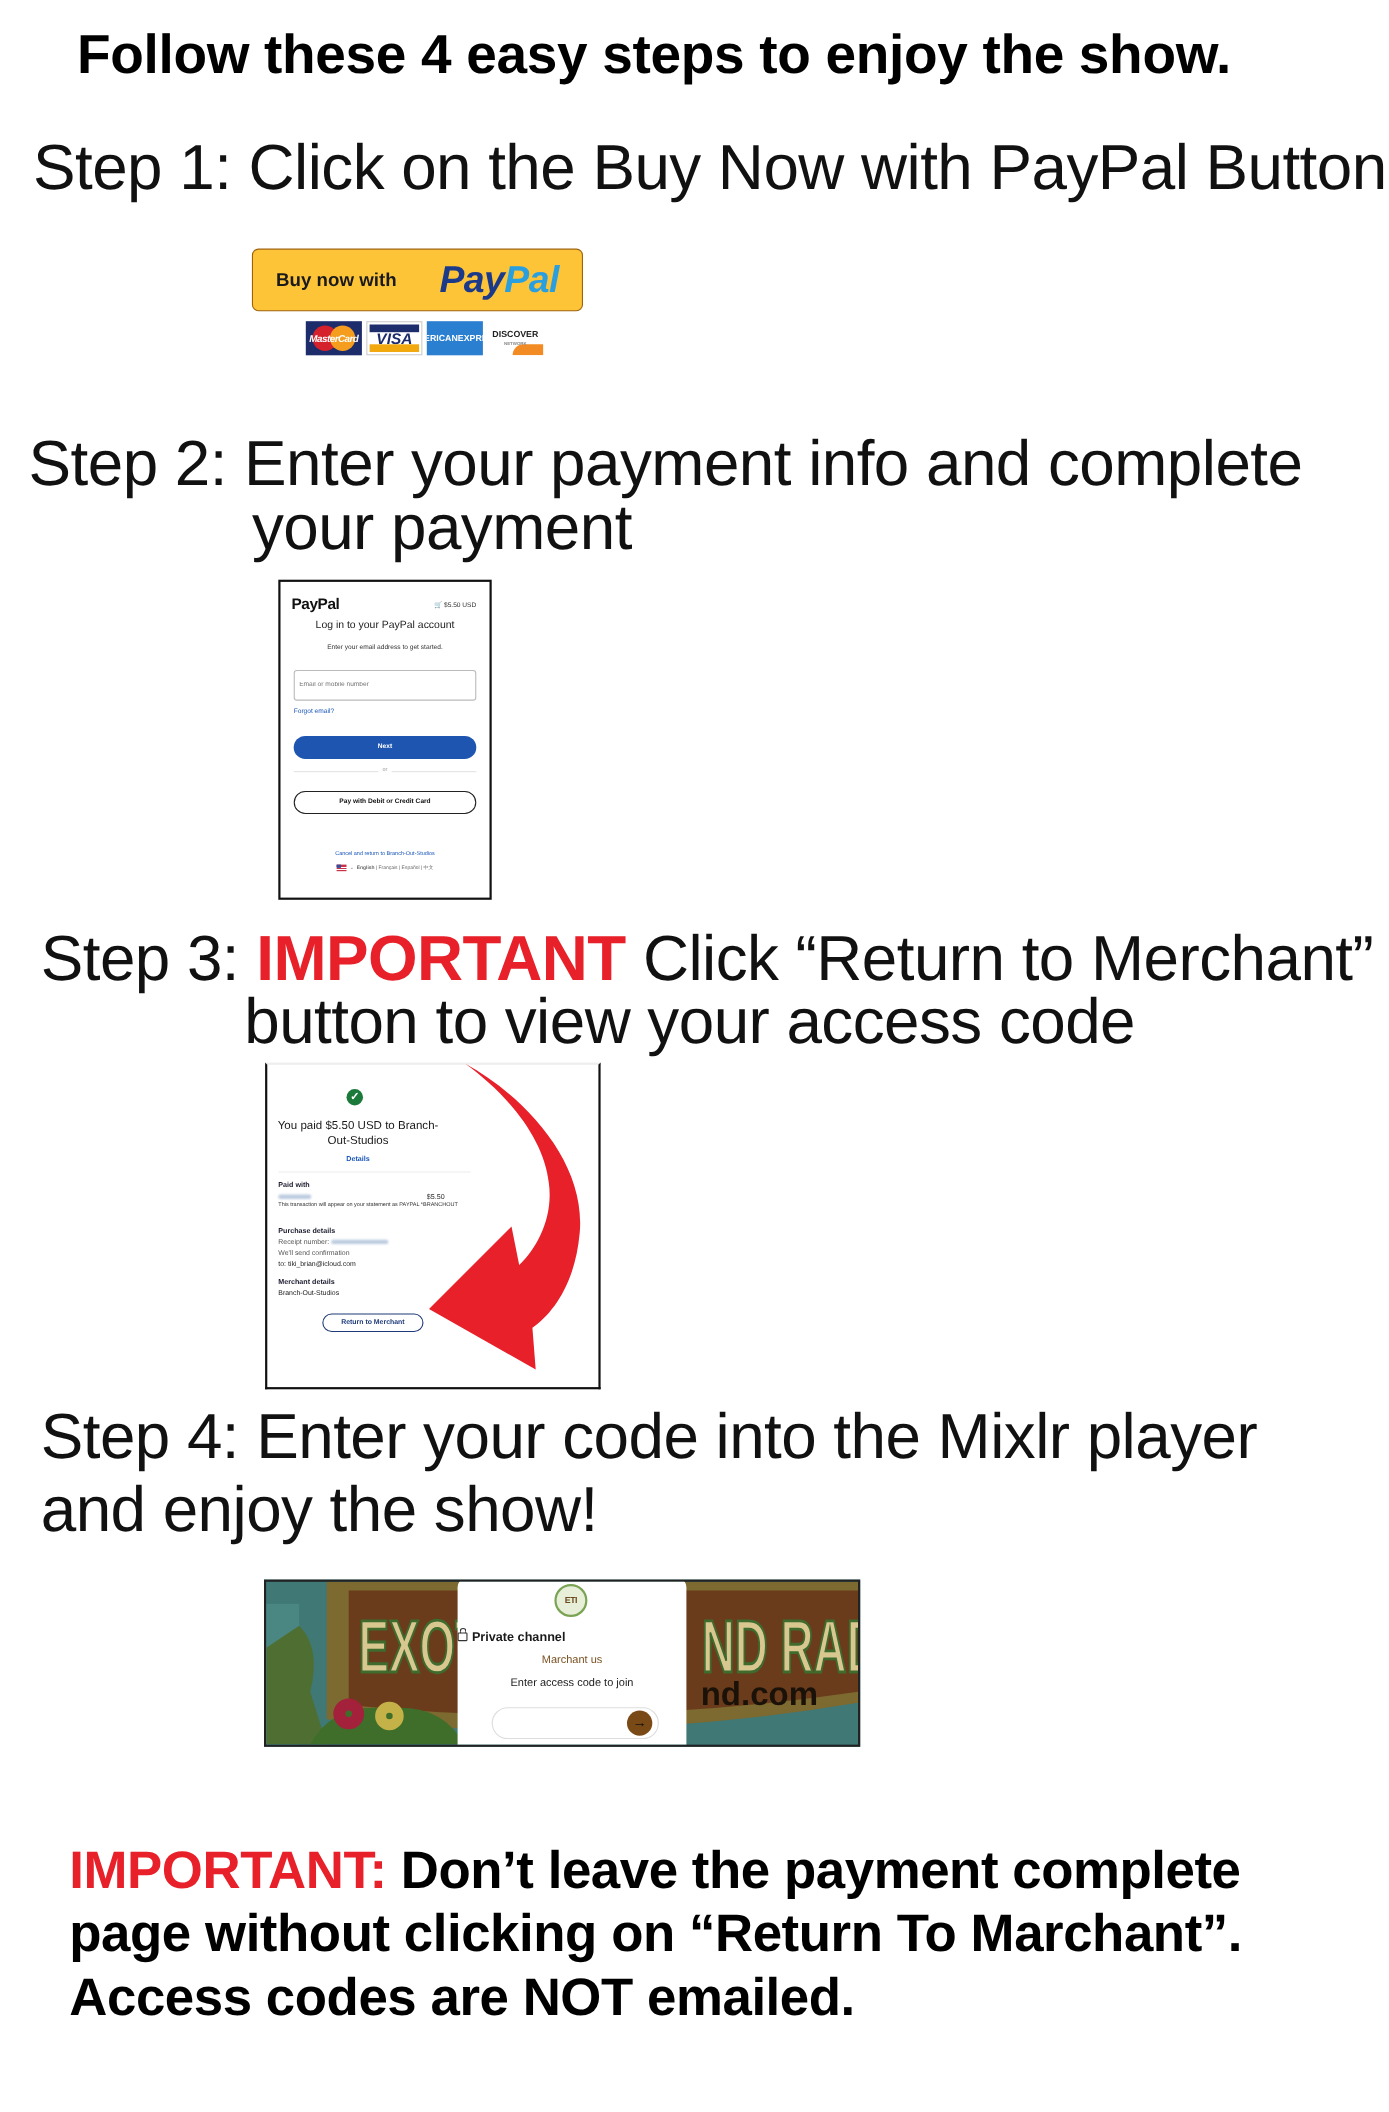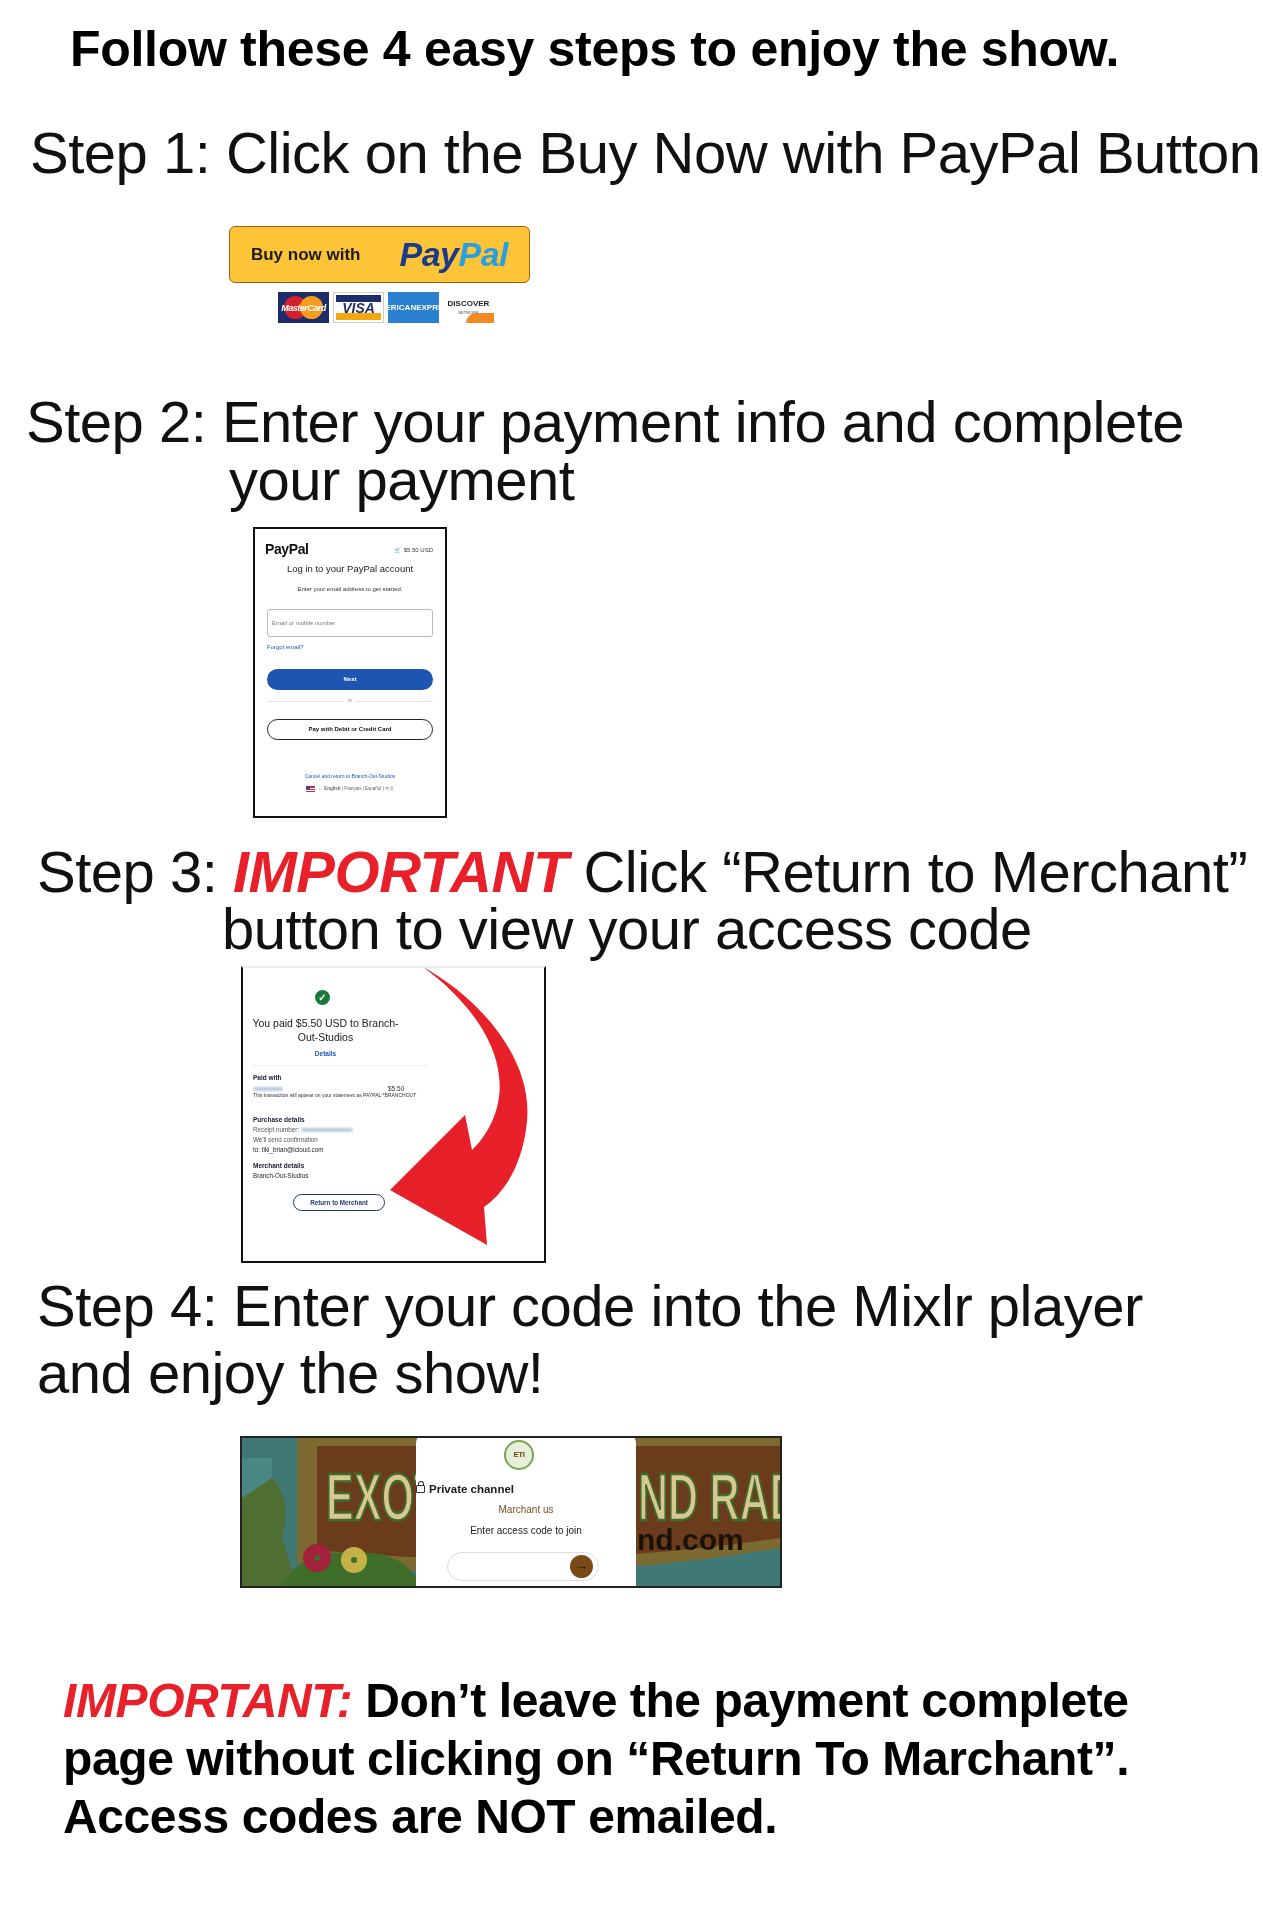--- a/index.html
+++ b/index.html
@@ -1,20 +1,20 @@
 <!DOCTYPE html>
 <html><head>
 <meta charset="utf-8">
 <style>
   html, body { margin:0; padding:0; background:#ffffff; }
   body { width:1263px; height:1920px; position:relative; overflow:hidden; font-family:"Liberation Sans", sans-serif; color:#111; }
   .abs { position:absolute; }
   .title { left:70px; top:20px; font-size:50px; font-weight:bold; color:#000; white-space:nowrap; letter-spacing:-0.3px; }
   .step { font-size:58px; color:#111; white-space:nowrap; line-height:1; letter-spacing:-0.5px; }
-  .red { color:#e8202a; font-weight:bold;font-style:italic; }
+  .red { color:#e8202a; font-weight:bold; }
   .notice { left:63px; top:1672px; font-size:48px; font-weight:bold; color:#000; line-height:58px; width:1180px; letter-spacing:-0.4px; }
 
   
   .pp-btn { left:229px; top:226px; width:301px; height:57px; background:#fec438; border:1px solid #a16207; border-radius:6px; display:flex; align-items:center; justify-content:center; gap:10px; box-sizing:border-box; cursor:pointer; }
   .pp-btn .buy { font-size:17px; color:#1a1a1a; font-weight:bold; }
   .pp-btn .pay { font-size:34px; font-weight:bold; font-style:italic; color:#1c3a8a; letter-spacing:-0.5px;margin-left:29px; }
   .pp-btn .pal { font-size:34px; font-weight:bold; font-style:italic; color:#2a9fe0; letter-spacing:-0.5px; }
   .cards { left:278px; top:292px; height:31px; display:flex; gap:4px; }
   .card { width:51px; height:31px; box-sizing:border-box; position:relative; overflow:hidden; display:flex; align-items:center; justify-content:center; font-size:9px; font-weight:bold; }
   .card.mc { background:#1d2c6b; }
@@ -59,21 +59,21 @@
   .confirm .tiny { left:10px; font-size:5px; color:#333; width:170px; line-height:7px; }
   .confirm .amt { left:145px; top:117px; font-size:6.5px; color:#333; }
   .confirm .blur { display:inline-block; height:4px; background:#bccbe0; border-radius:2px; vertical-align:middle; filter:blur(0.8px); }
   .confirm .strong { color:#222; }
   .confirm .rtm { left:50px; top:226px; width:92px; height:17px; border:1.2px solid #1e3a7a; border-radius:9px; box-sizing:border-box; text-align:center; line-height:15px; font-size:6.3px; font-weight:bold; color:#1e3a7a; }
   .arrow { left:241px; top:966px; width:305px; height:297px; pointer-events:none; }
 
   
   .mixlr { left:240px; top:1436px; width:542px; height:152px; border:2px solid #222; box-sizing:border-box; overflow:hidden; background:#3f7b78; }
   .mixlr .bg { position:absolute; inset:0; }
-  .mixlr .modal { left:174px; top:-4px; width:208px; height:170px; background:#fff; border-radius:9px;padding-left:12px; }
+  .mixlr .modal { left:174px; top:-4px; width:208px; height:170px; background:#fff; border-radius:9px; }
   .mixlr .logo { left:88px; top:6px; width:30px; height:30px; border-radius:50%; background:#e8efd8; border:2px solid #7aa454; box-sizing:border-box; font-size:8px; font-weight:bold; color:#6b4a1e; text-align:center; line-height:26px; letter-spacing:-0.5px; }
   .mixlr .pc { left:0; right:0; top:49px; text-align:left; font-size:11.5px; font-weight:bold; color:#1a1a1a; }
   .mixlr .contact { left:0; right:0; top:70px; text-align:center; font-size:10px; color:#7a5020; }
   .mixlr .enter { left:0; right:0; top:91px; text-align:center; font-size:10px; color:#222; }
   .mixlr .codein { left:31px; top:118px; width:152px; height:29px; border:1px solid #ddd; border-radius:15px; box-sizing:border-box; background:#fff; outline:none; padding:0 10px; font-size:10px; font-family:"Liberation Sans", sans-serif; }
   .mixlr .go { left:154px; top:121px; width:23px; height:23px; border-radius:50%; background:#7a4a16; color:#111; text-align:center; line-height:22px; font-size:13px; cursor:pointer; }
   .lock { display:inline-block; width:7px; height:6px; border:1px solid #333; border-radius:1px; position:relative; margin-right:4px; vertical-align:0; }
   .lock::before { content:""; position:absolute; left:0.5px; top:-5px; width:4px; height:4px; border:1px solid #333; border-bottom:none; border-radius:3px 3px 0 0; }
 </style>
 </head>

